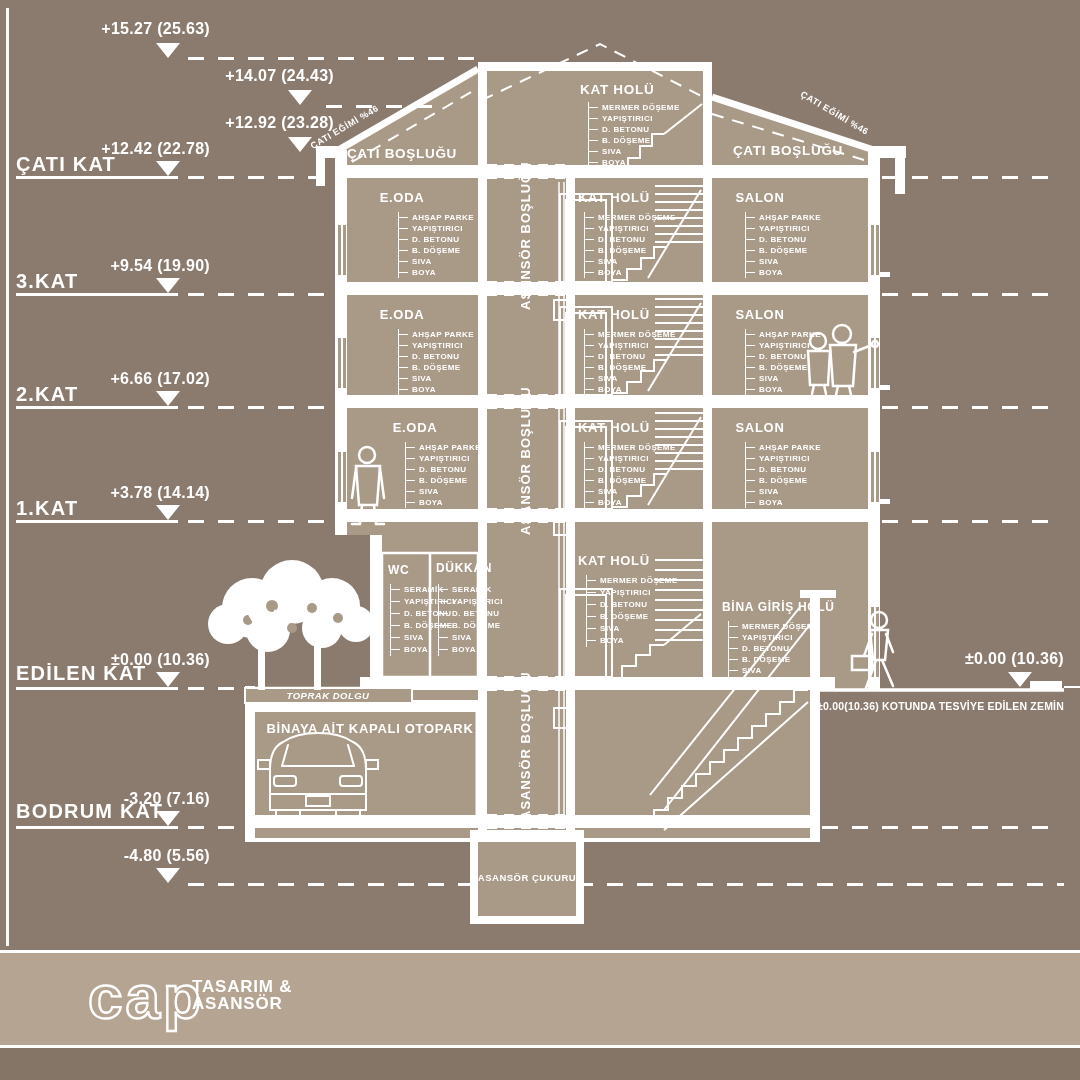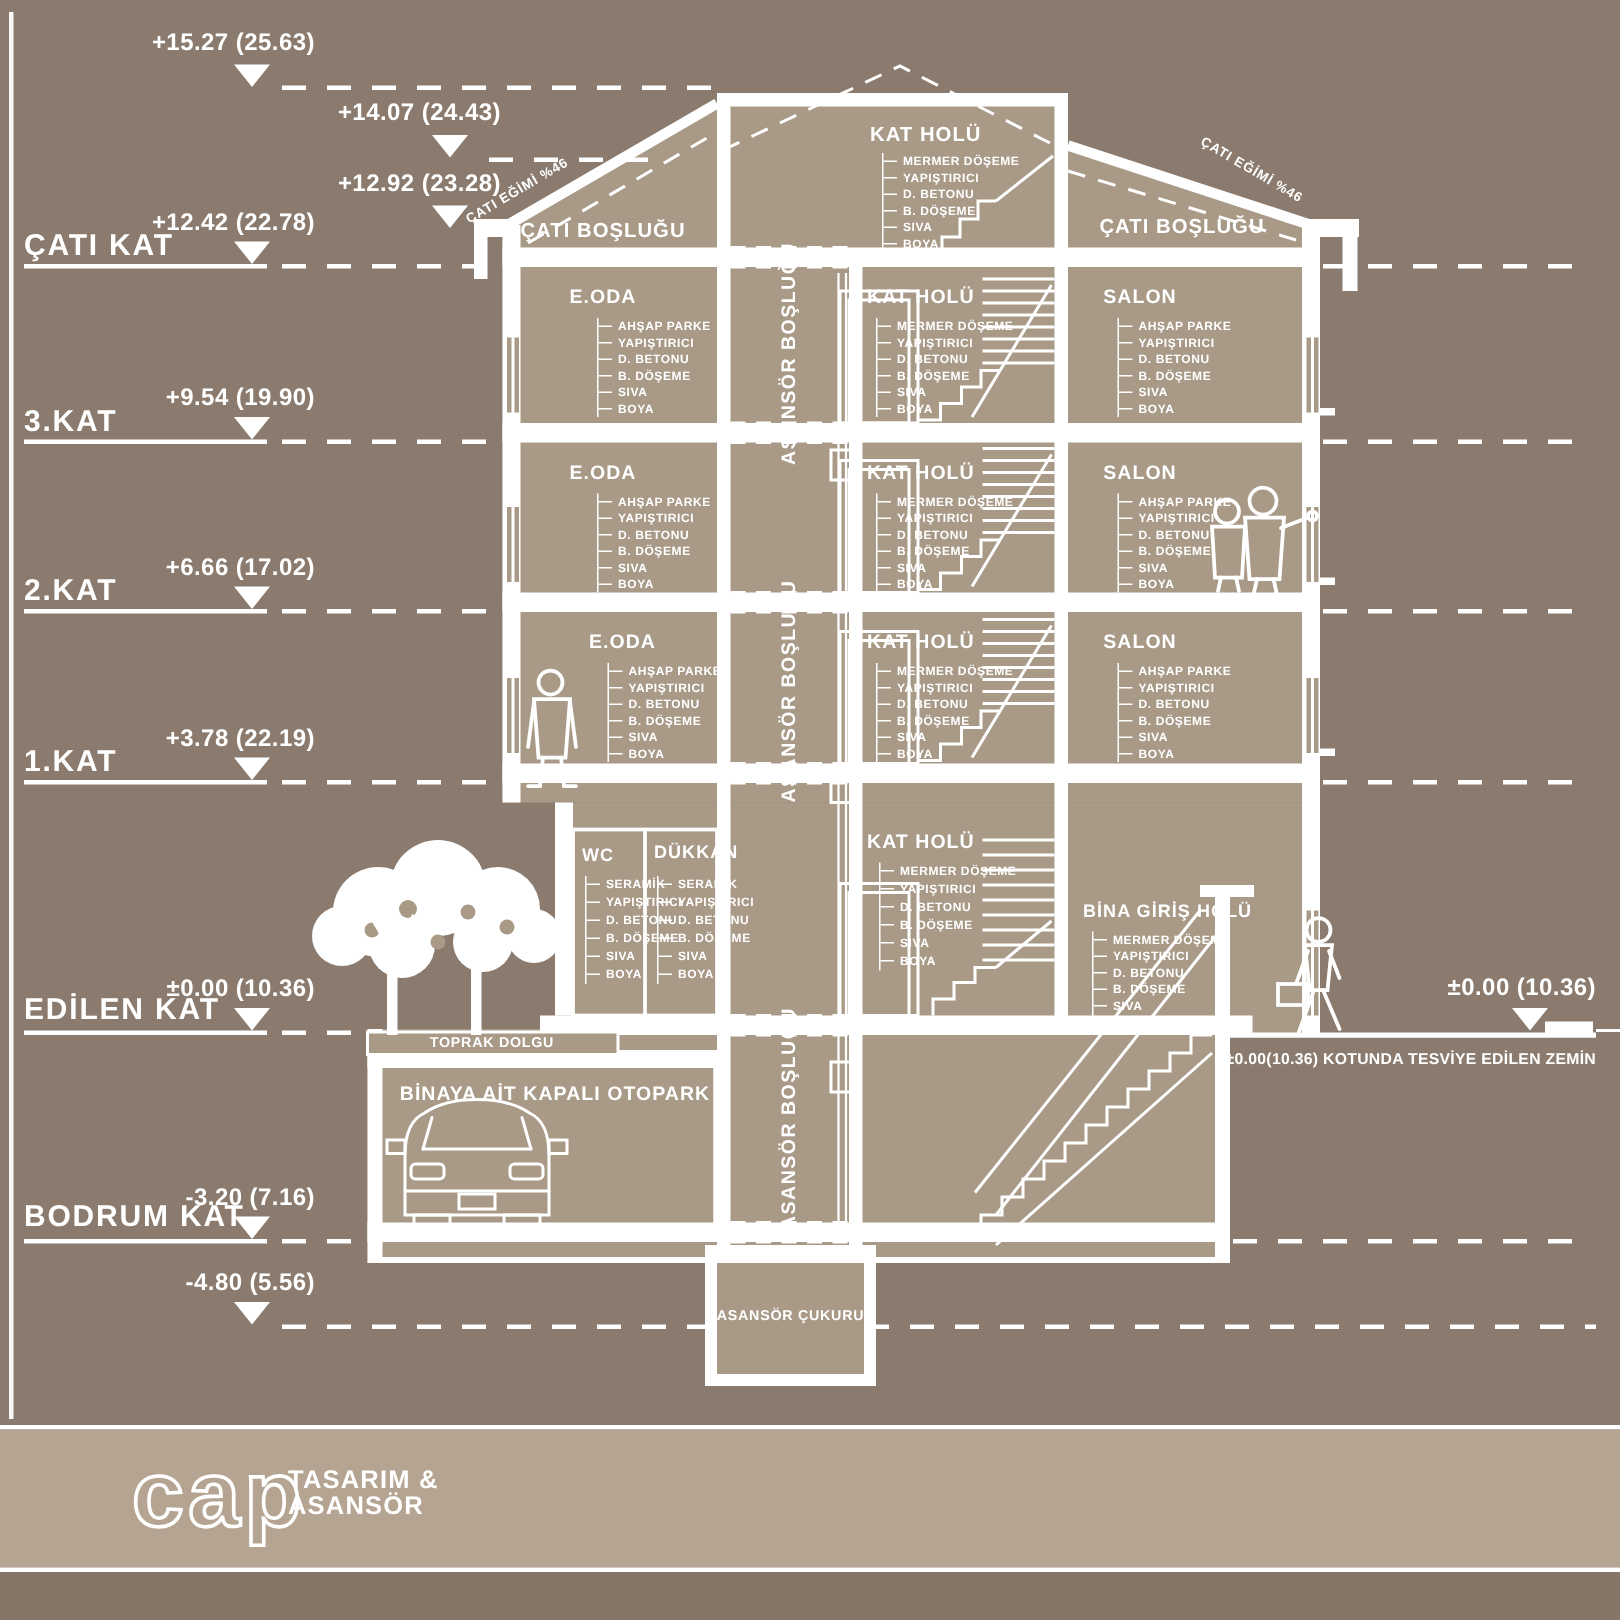--- a/index.html
+++ b/index.html
@@ -330,21 +330,21 @@
   <div class="elev" style="left:212px;top:67px;">+14.07 (24.43)</div>
   <div class="tri" style="left:288px;top:90px;"></div>
   <div class="elev" style="left:212px;top:114px;">+12.92 (23.28)</div>
   <div class="tri" style="left:288px;top:137px;"></div>
   <div class="elev" style="left:88px;top:140px;text-align:right;">+12.42 (22.78)</div>
   <div class="tri" style="left:156px;top:161px;"></div>
   <div class="elev" style="left:88px;top:257px;">+9.54 (19.90)</div>
   <div class="tri" style="left:156px;top:278px;"></div>
   <div class="elev" style="left:88px;top:370px;">+6.66 (17.02)</div>
   <div class="tri" style="left:156px;top:391px;"></div>
-  <div class="elev" style="left:88px;top:484px;">+3.78 (22.19)</div>
+  <div class="elev" style="left:88px;top:484px;">+3.78 (14.14)</div>
   <div class="tri" style="left:156px;top:505px;"></div>
   <div class="elev" style="left:88px;top:651px;">±0.00 (10.36)</div>
   <div class="tri" style="left:156px;top:672px;"></div>
   <div class="elev" style="left:88px;top:790px;">-3.20 (7.16)</div>
   <div class="tri" style="left:156px;top:811px;"></div>
   <div class="elev" style="left:88px;top:847px;">-4.80 (5.56)</div>
   <div class="tri" style="left:156px;top:868px;"></div>
 
   <div class="floor-label" style="left:16px;top:153px;">ÇATI KAT</div>
   <div class="floor-underline" style="left:16px;top:176px;"></div>
@@ -493,21 +493,21 @@
   <ul class="mat" style="left:728px;top:621px;">
       <li>MERMER DÖŞEME</li>
       <li>YAPIŞTIRICI</li>
       <li>D. BETONU</li>
       <li>B. DÖŞEME</li>
       <li>SIVA</li>
       <li>BOYA</li>
     </ul>
 
   <div class="room-name center" style="left:370px;top:721px;">BİNAYA AİT KAPALI OTOPARK</div>
-  <div class="tiny-label" style="left:328px;top:690px;">TOPRAK DOLGU</div>
+  <div class="tiny-label" style="left:328px;top:690px;font-style:italic;">TOPRAK DOLGU</div>
 
   <div class="vtext" style="left:518px;top:190px;">ASANSÖR BOŞLUĞU</div>
   <div class="vtext" style="left:518px;top:415px;">ASANSÖR BOŞLUĞU</div>
   <div class="vtext" style="left:518px;top:700px;">ASANSÖR BOŞLUĞU</div>
   <div class="tiny-label" style="left:527px;top:872px;">ASANSÖR ÇUKURU</div>
 
   <div class="frame-line"></div>
 
   <div class="band-line" style="top:950px;"></div>
   <div class="band"></div>

